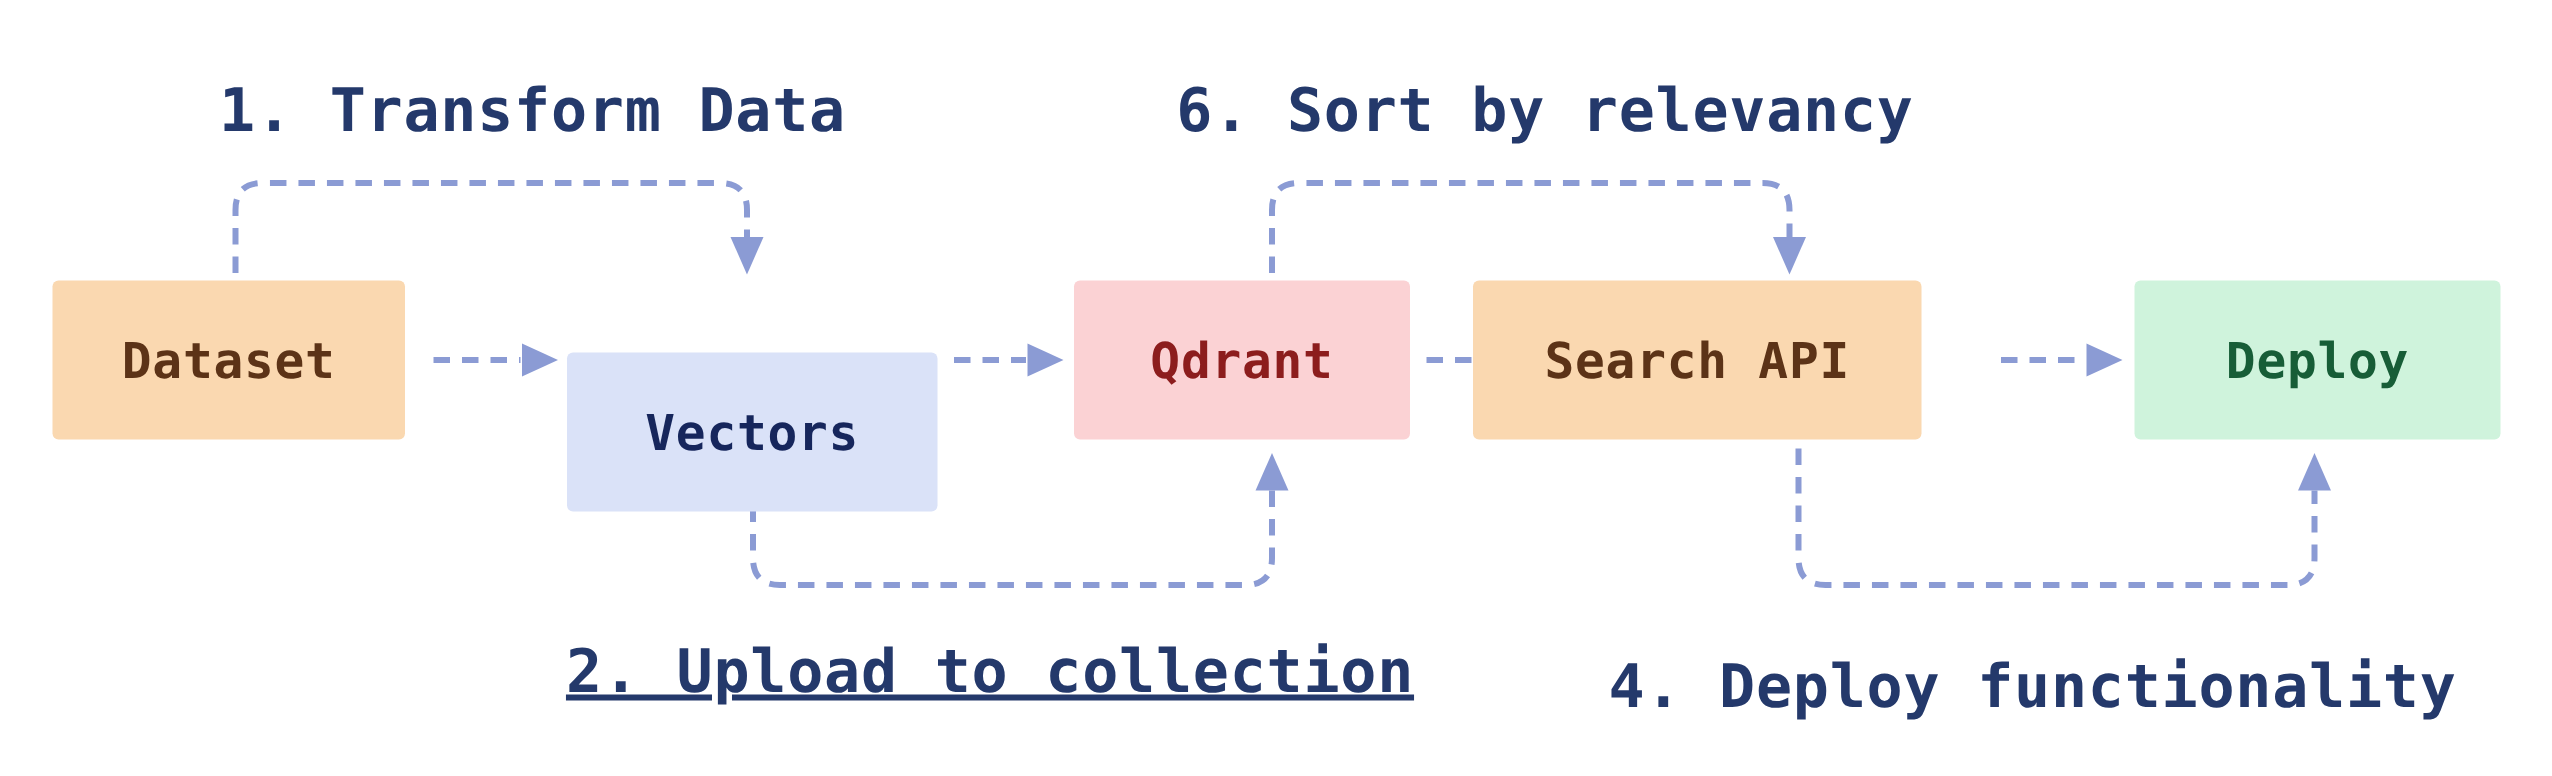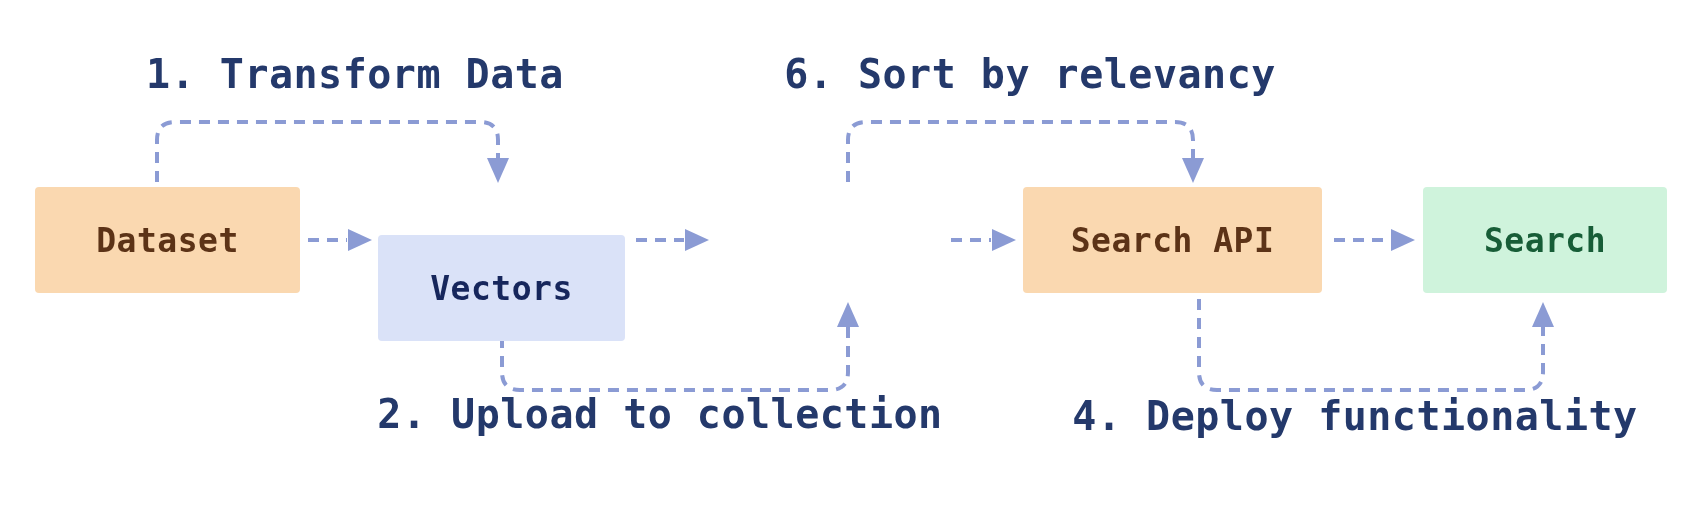--- a/index.html
+++ b/index.html
@@ -30,37 +30,37 @@
     height: 106px;
     border-radius: 4px;
     display: flex;
     align-items: center;
     justify-content: center;
     font-size: 33px;
     font-weight: 600;
     letter-spacing: 0.5px;
     box-sizing: border-box;
   }
-  .node-dataset   { left: 35px;   width: 265px; }
+  .node-dataset   { left: 35px;   width: 235px; }
   .node-vectors   { left: 378px;  width: 247px; margin-top: 48px; }
   .node-qdrant    { left: 716px;  width: 224px; }
-  .node-search    { left: 1023px; width: 299px; }
+  .node-search    { left: 982px; width: 299px; }
   .node-fastapi   { left: 1423px; width: 244px; }
   .step-label {
     position: absolute;
     transform: translate(-50%, -50%);
     font-size: 40px;
     font-weight: 700;
     white-space: nowrap;
     letter-spacing: 0.5px;
   }
   .step-1 { left: 355px;  top: 74px;  }
-  .step-2 { left: 660px;  top: 414px; }
+  .step-2 { left: 660px;  top: 448px; text-decoration: underline; }
   .step-3 { left: 1030px; top: 74px;  }
-  .step-4 { left: 1355px; top: 416px; text-align: center; }
+  .step-4 { left: 1355px; top: 458px; text-align: center; }
   .dashed-path {
     fill: none;
     stroke: currentColor;
     stroke-width: 4;
     stroke-dasharray: 11 8;
   }
   .arrowhead { fill: currentColor; stroke: none; }
 </style>
 </head>
 <body style="background-color: rgb(255, 255, 255);">
@@ -113,20 +113,23 @@
   <div class="step-label step-2" style="color: rgb(36, 57, 107);">2. Upload to collection</div>
   <div class="step-label step-3" style="color: rgb(36, 57, 107);">6. Sort by relevancy</div>
   <div class="step-label step-4" style="color: rgb(36, 57, 107);">4. Deploy functionality</div>
 
   <div class="node node-dataset" style="background-color: rgb(250, 216, 176); color: rgb(92, 51, 23);">
     <span>Dataset</span>
   </div>
   <div class="node node-vectors" style="background-color: rgb(218, 226, 248); color: rgb(22, 38, 92);">
     <span>Vectors</span>
   </div>
+  <div class="node node-qdrant" style="background-color: rgb(251, 210, 212); color: rgb(140, 29, 29);">
+    <span>Qdrant</span>
+  </div>
   <div class="node node-search" style="background-color: rgb(250, 216, 176); color: rgb(92, 51, 23);">
     <span>Search API</span>
   </div>
   <div class="node node-fastapi" style="background-color: rgb(207, 243, 220); color: rgb(23, 93, 55);">
-    <span>Search</span>
+    <span>Deploy</span>
   </div>
 
 </div>
 
 </body></html>

